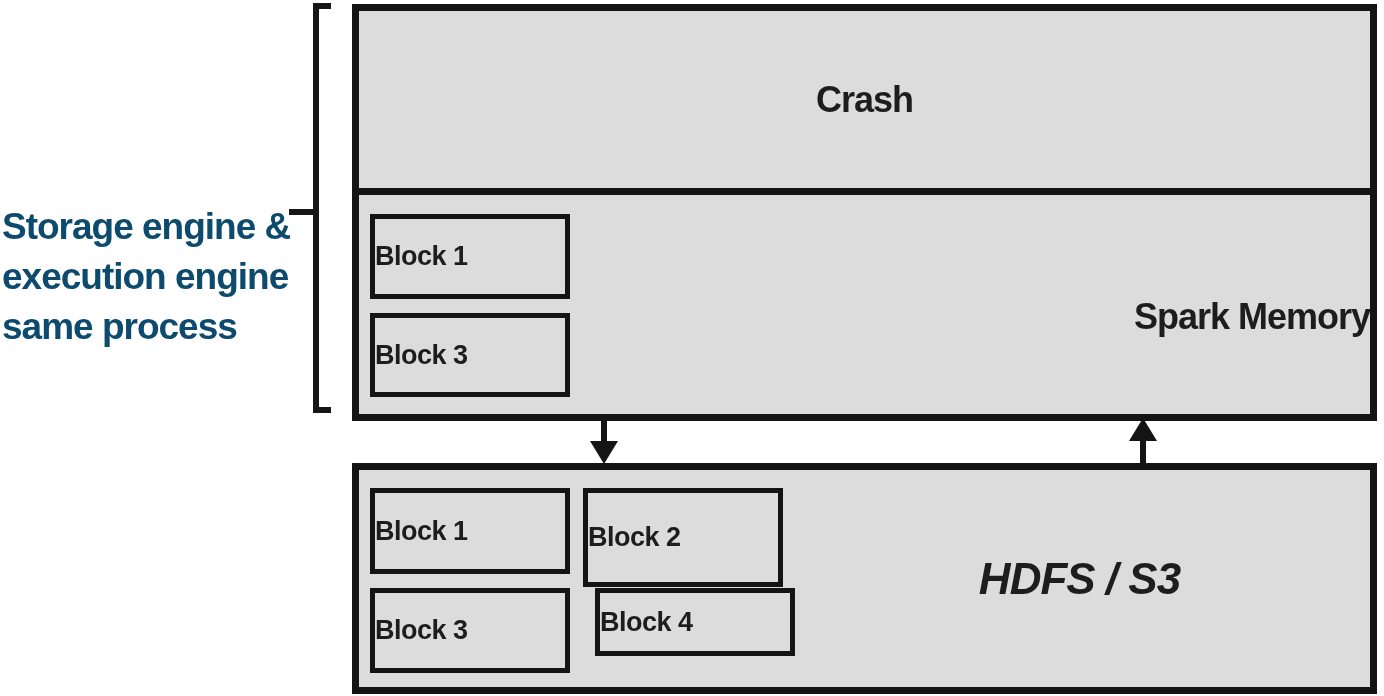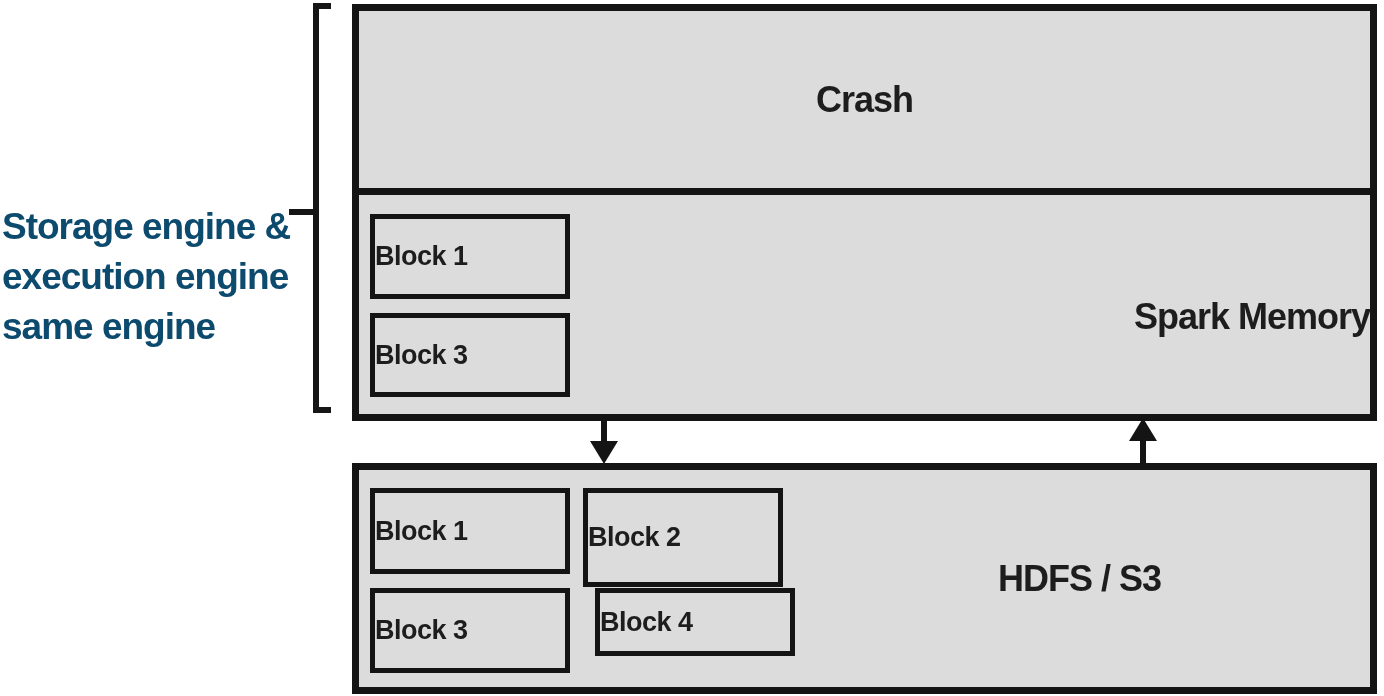--- a/index.html
+++ b/index.html
@@ -53,39 +53,39 @@
     position:absolute;left:352px;top:463px;width:1025px;height:231px;
     background:#dcdcdc;border:7px solid #141414;box-sizing:border-box;position:absolute;
   }
   .b-fs-1{left:11px;top:18px;height:86px;}
   .b-fs-2{left:224px;top:18px;height:99px;}
   .b-fs-3{left:11px;top:118px;height:85px;}
   .b-fs-4{left:236px;top:118px;height:68px;}
   .hdfs-title{
     position:absolute;left:430px;right:0;top:0;bottom:0;
     display:flex;align-items:center;justify-content:center;
-    font-size:36px;font-weight:700;letter-spacing:-1px;
+    font-size:44px;font-weight:700;letter-spacing:-1px;font-style:italic;
   }
   .watermark{
     position:absolute;right:4px;bottom:2px;
     font-size:27px;letter-spacing:1px;font-weight:700;
     color:rgba(235,235,235,0.92);
     text-shadow:2px 3px 2px rgba(70,70,70,0.85), -1px -1px 1px rgba(255,255,255,0.8);
     white-space:nowrap;
   }
 </style>
 </head>
 <body>
 
 <div class="canvas">
 
   <div class="side-label">
     <div>Storage engine &amp;</div>
     <div>execution engine</div>
-    <div>same engine</div>
+    <div>same process</div>
   </div>
 
   <div class="bracket"></div>
   <div class="bracket-tick"></div>
 
   <div class="top-box">
     <div class="crash-section">
       <span>Crash</span>
     </div>
     <div class="spark-section">

